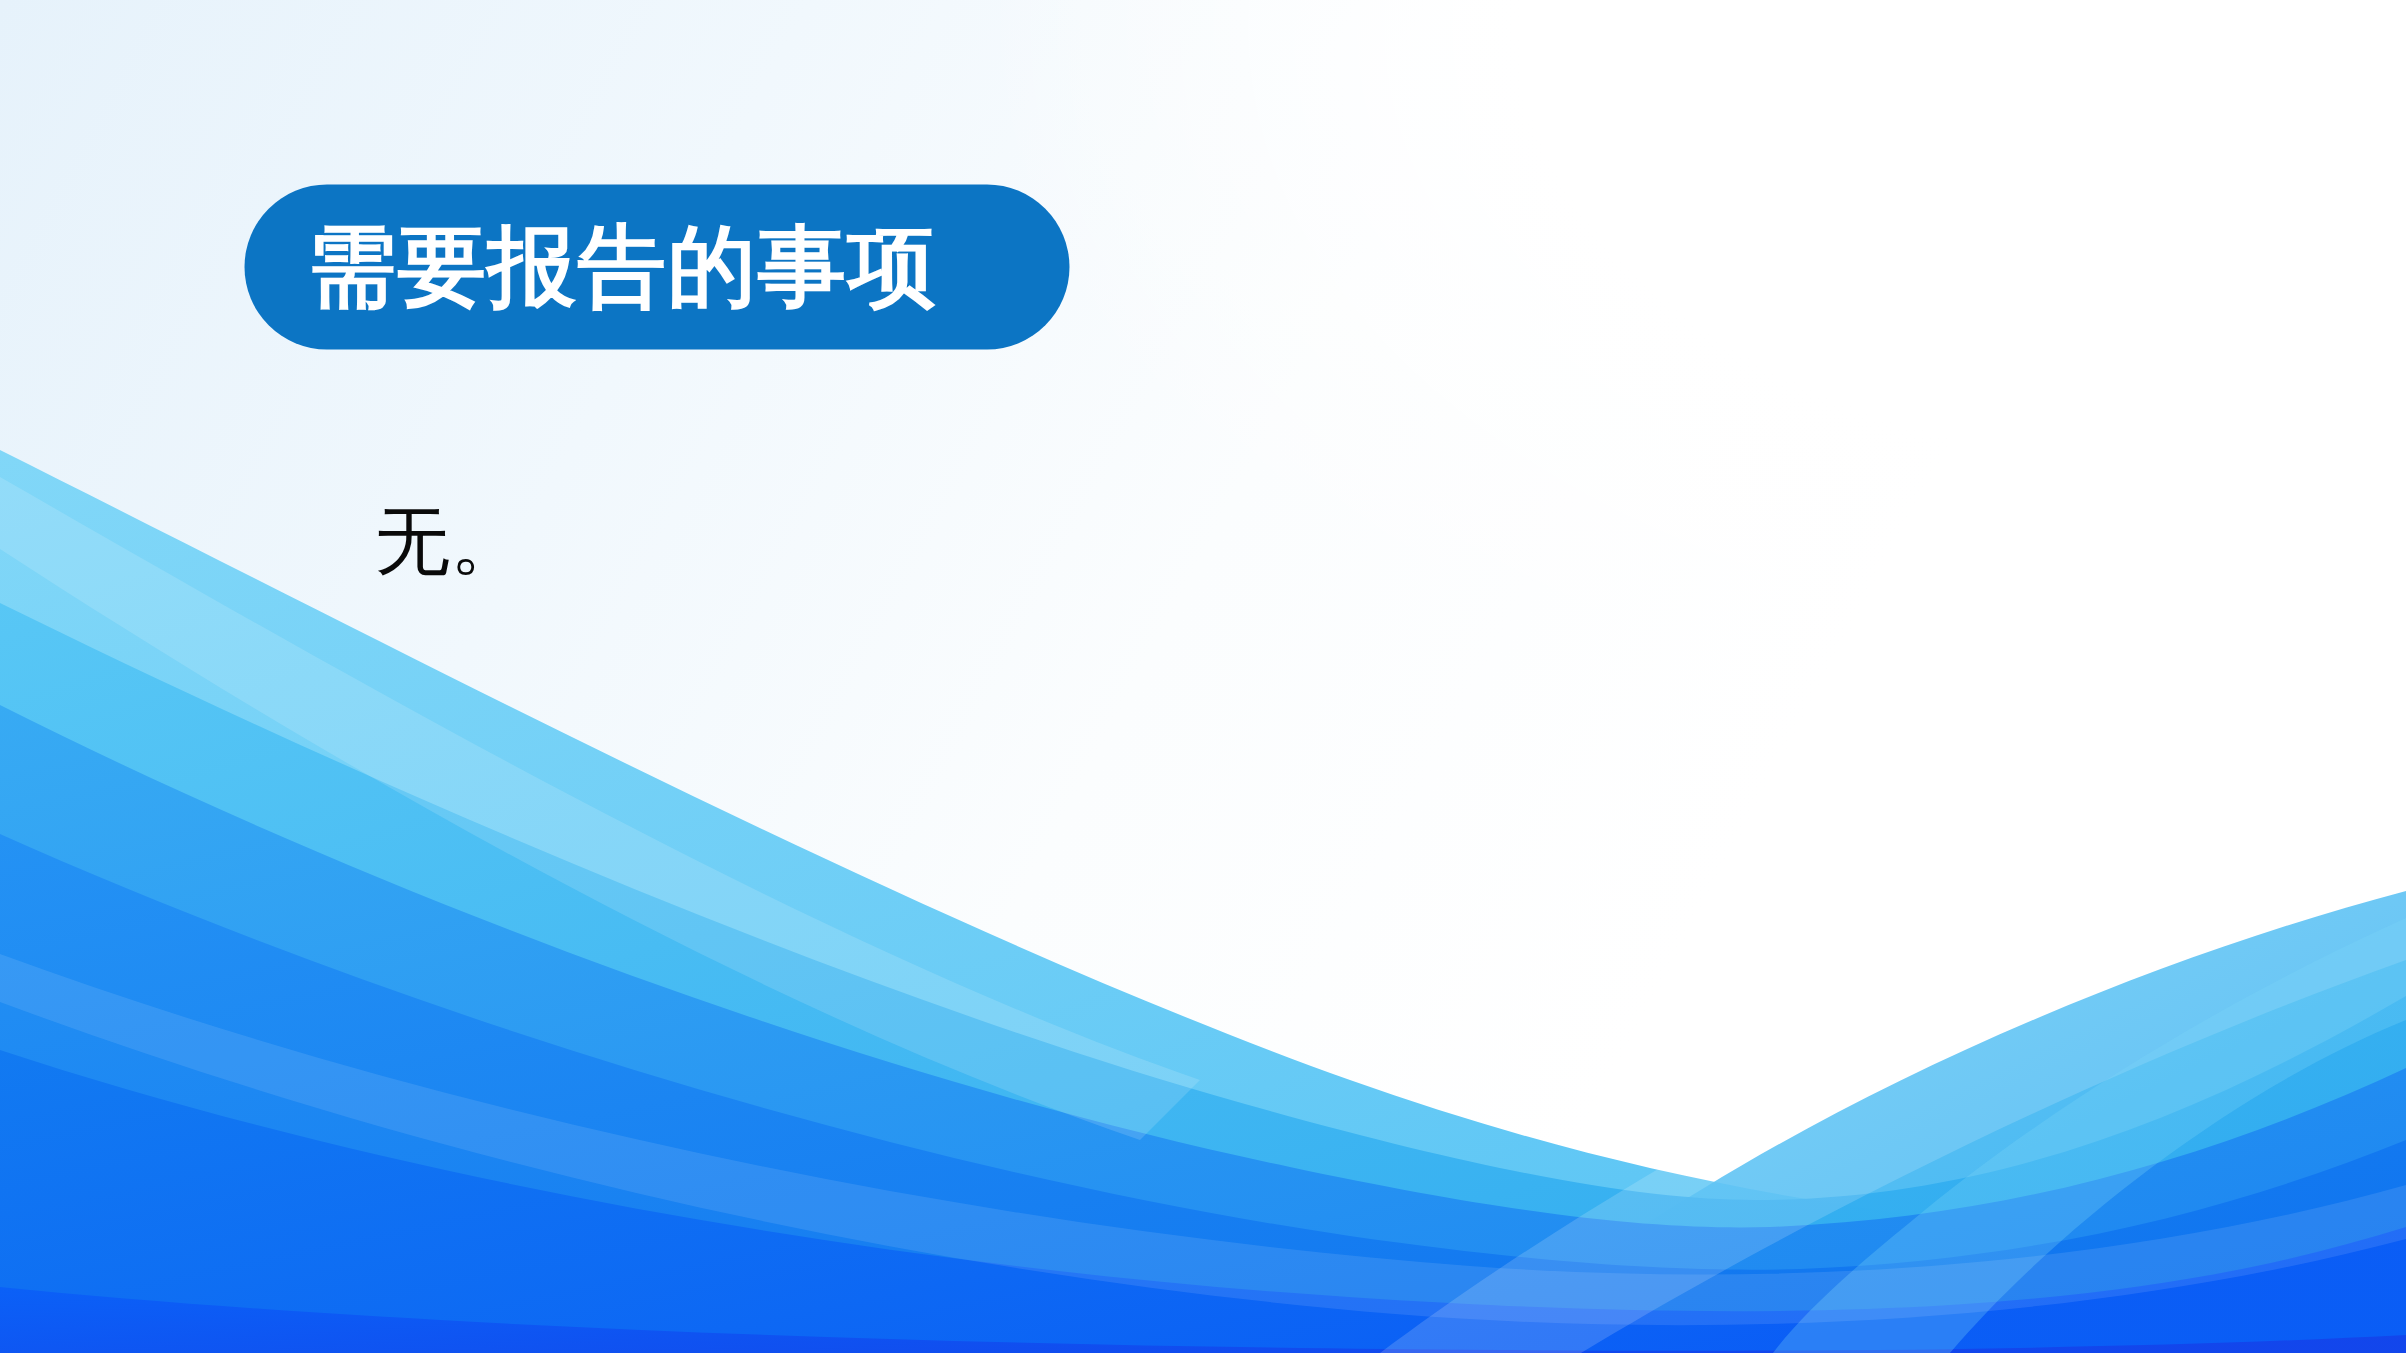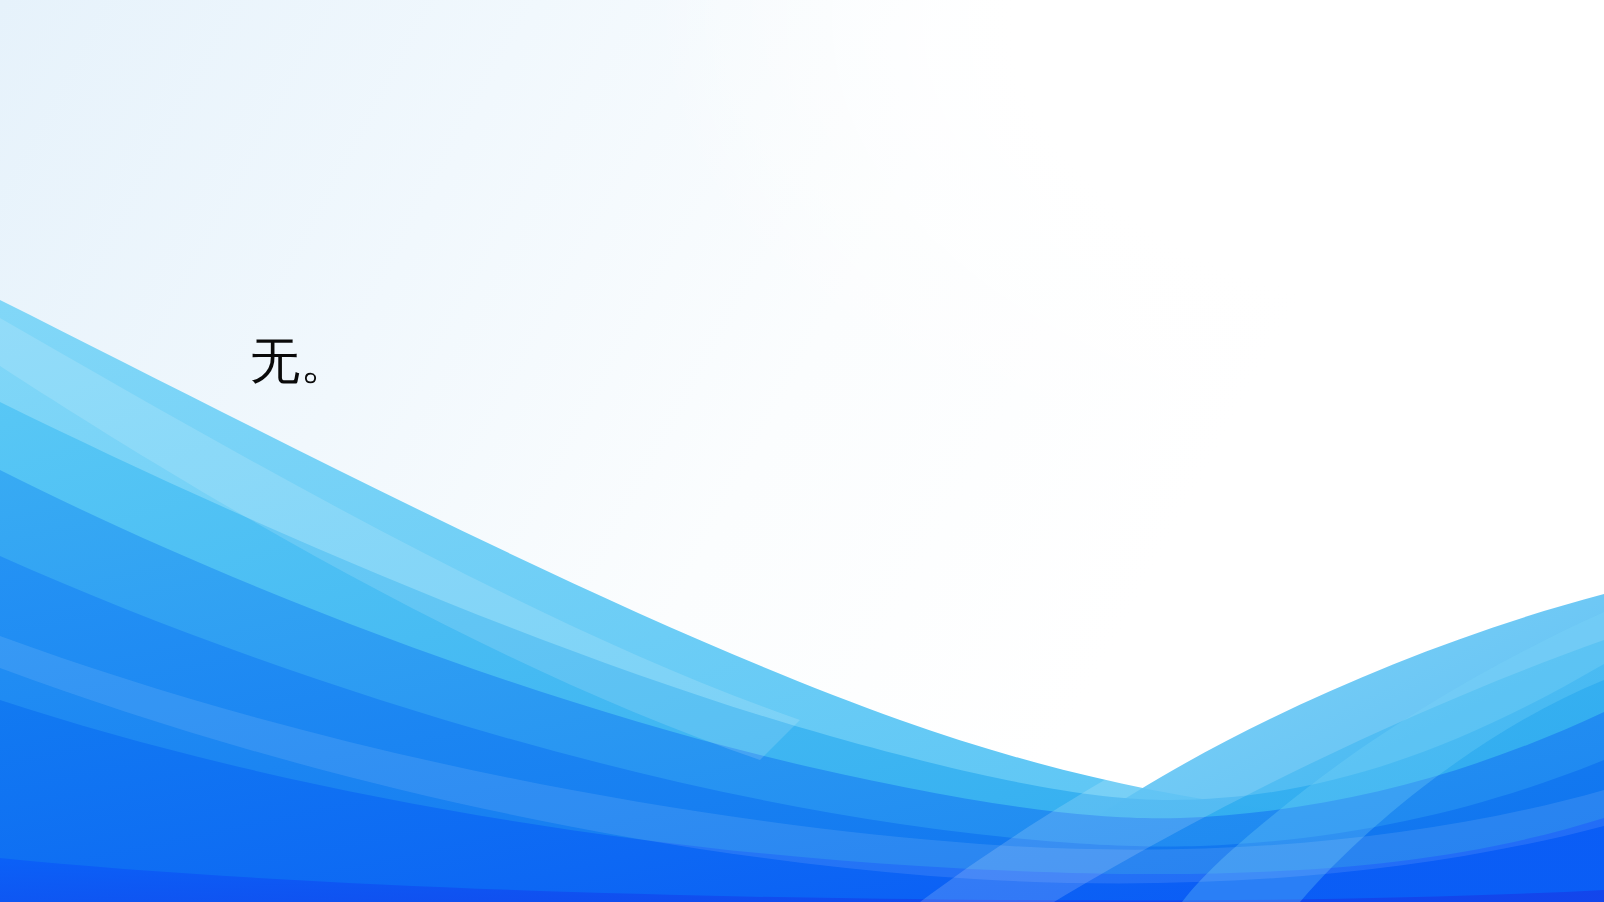--- a/index.html
+++ b/index.html
@@ -116,18 +116,21 @@
 
     <path fill="#ffffff" opacity="0.16" d="M1604,560 L1604,640 C 1380,720 1180,826 1054,902 L 920,902 C 1080,782 1340,636 1604,560 Z"></path>
 
     <path fill="#7fd8f8" opacity="0.28" d="M1604,612 C 1480,668 1360,742 1272,816 C 1230,850 1200,878 1182,902 L1300,902 C 1370,820 1490,726 1604,680 Z"></path>
 
     <path fill="#ffffff" opacity="0.14" d="M0,318 C 230,450 540,630 800,720 L 760,760 C 490,668 200,496 0,366 Z"></path>
 
     <path fill="#ffffff" opacity="0.10" d="M0,636 C 300,746 660,820 980,844 C 1200,860 1420,842 1604,790 L1604,826 C 1400,880 1160,894 930,876 C 610,850 280,772 0,668 Z"></path>
   </svg>
 
+  <div id="title-pill">
+    <span id="title-text">需要报告的事项</span>
+  </div>
 
   <div id="body-block">
     <div class="body-line">无。</div>
   </div>
 
 </div>
 
 </body></html>

